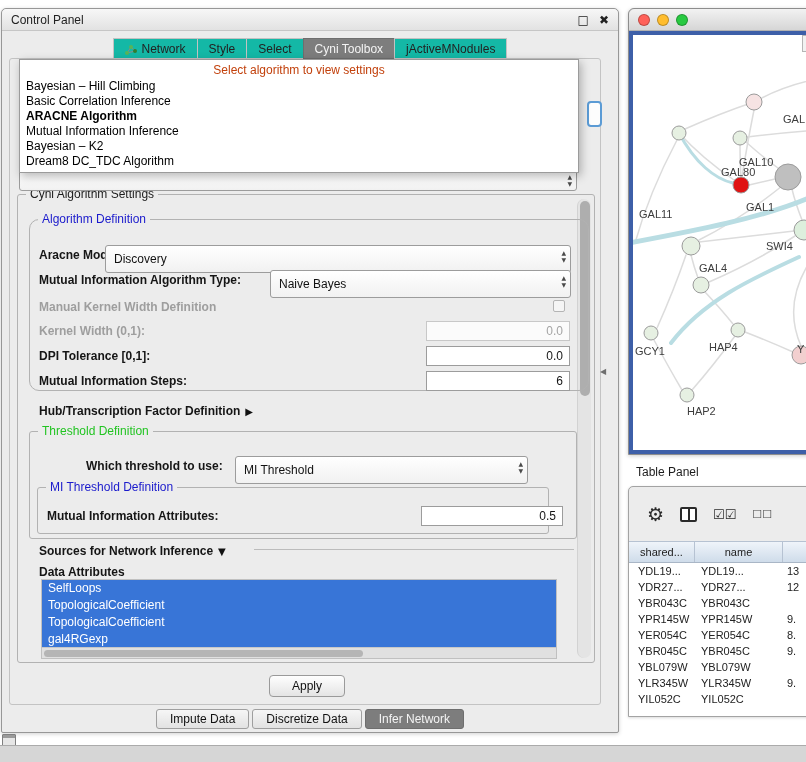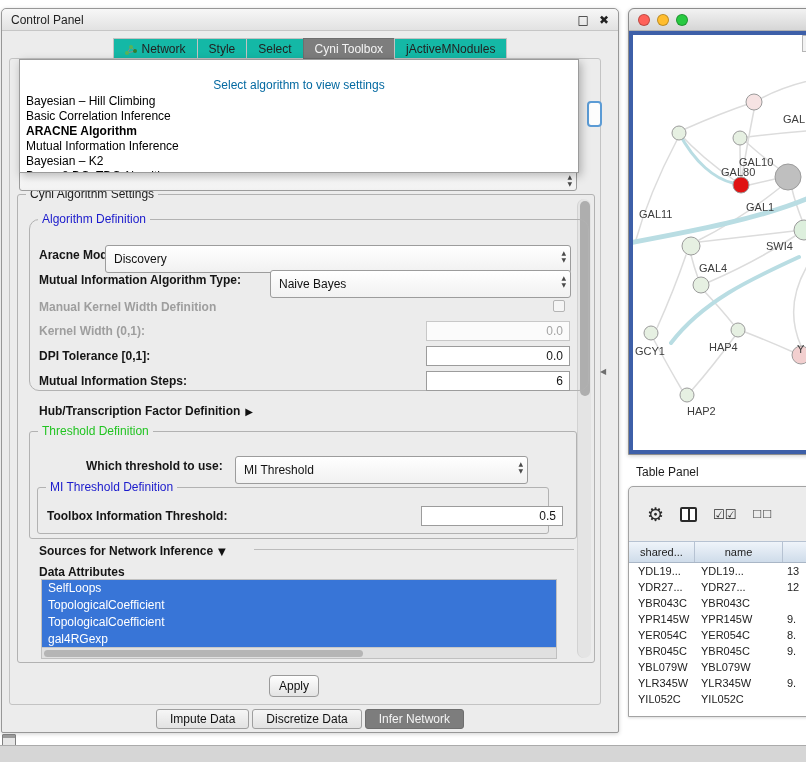--- a/index.html
+++ b/index.html
@@ -60,21 +60,21 @@
     position:absolute; left:585px; top:92px; width:15px; height:26px;
     background:#fdfdfd; border:2px solid #5b9bd5; border-radius:4px; z-index:1;
   }
 
   
   .popup {
     position:absolute; left:17px; top:50px; width:560px; height:114px;
     background:#ffffff; border:1px solid #9b9b9b; z-index:5;
     box-shadow:2px 3px 9px rgba(0,0,0,.28); overflow:hidden;
   }
-  .popup-placeholder { margin-top:17px; height:17px; line-height:17px; text-align:center; color:#0369a1; }
+  .popup-placeholder { margin-top:2px; height:17px; line-height:17px; text-align:center; color:#c2410c; }
   .popup-item { height:15px; line-height:15px; padding:0 6px; white-space:nowrap; color:#000; }
   .popup-item.selected { font-weight:bold; }
 
   
   .group { position:absolute; border:1px solid #b2b2b2; border-radius:3px; }
   .group-title {
     position:absolute; top:-8px; left:8px; background:#ececec; padding:0 4px;
     font-size:12px; color:#1c1c1c; white-space:nowrap;
   }
   .group-title.blue { color:var(--blue-title); }
@@ -286,40 +286,40 @@
     <span class="combo-text">MI Threshold</span>
     <span class="arrows">
         <span>▲</span>
         <span>▼</span>
       </span>
   </div>
 
   <div class="group" style="left:35px;top:478px;width:512px;height:47px;">
     <span class="group-title blue">MI Threshold Definition</span>
   </div>
-  <div class="lbl b" style="left:45px;top:497px;">Toolbox Information Threshold:</div>
+  <div class="lbl b" style="left:45px;top:497px;">Mutual Information Attributes:</div>
   <div class="tfield" style="left:419px;top:497px;width:142px;">0.5</div>
 
   <div class="lbl b" style="left:37px;top:532px;">
     <span>Sources for Network Inference</span><span class="tri">▼</span>
   </div>
   <div class="sources-line"></div>
   <div class="lbl b" style="left:37px;top:553px;">Data Attributes</div>
 
   <div class="attr-list" id="attr-list">
     <div class="attr-item">SelfLoops</div>
       <div class="attr-item">TopologicalCoefficient</div>
       <div class="attr-item">TopologicalCoefficient</div>
       <div class="attr-item">gal4RGexp</div>
       <div class="h-scroll">
         <div class="h-thumb"></div>
       </div>
   </div>
 
-  <div class="btn" style="left:267px;top:666px;width:50px;height:22px;">Apply</div>
+  <div class="btn" style="left:267px;top:666px;width:76px;height:22px;">Apply</div>
 
   <div class="bottom-tabs">
     <div class="bottom-tab">Impute Data</div>
     <div class="bottom-tab">Discretize Data</div>
     <div class="bottom-tab selected">Infer Network</div>
   </div>
 </div>
 
 <div class="collapse-arrow">◀</div>
 

